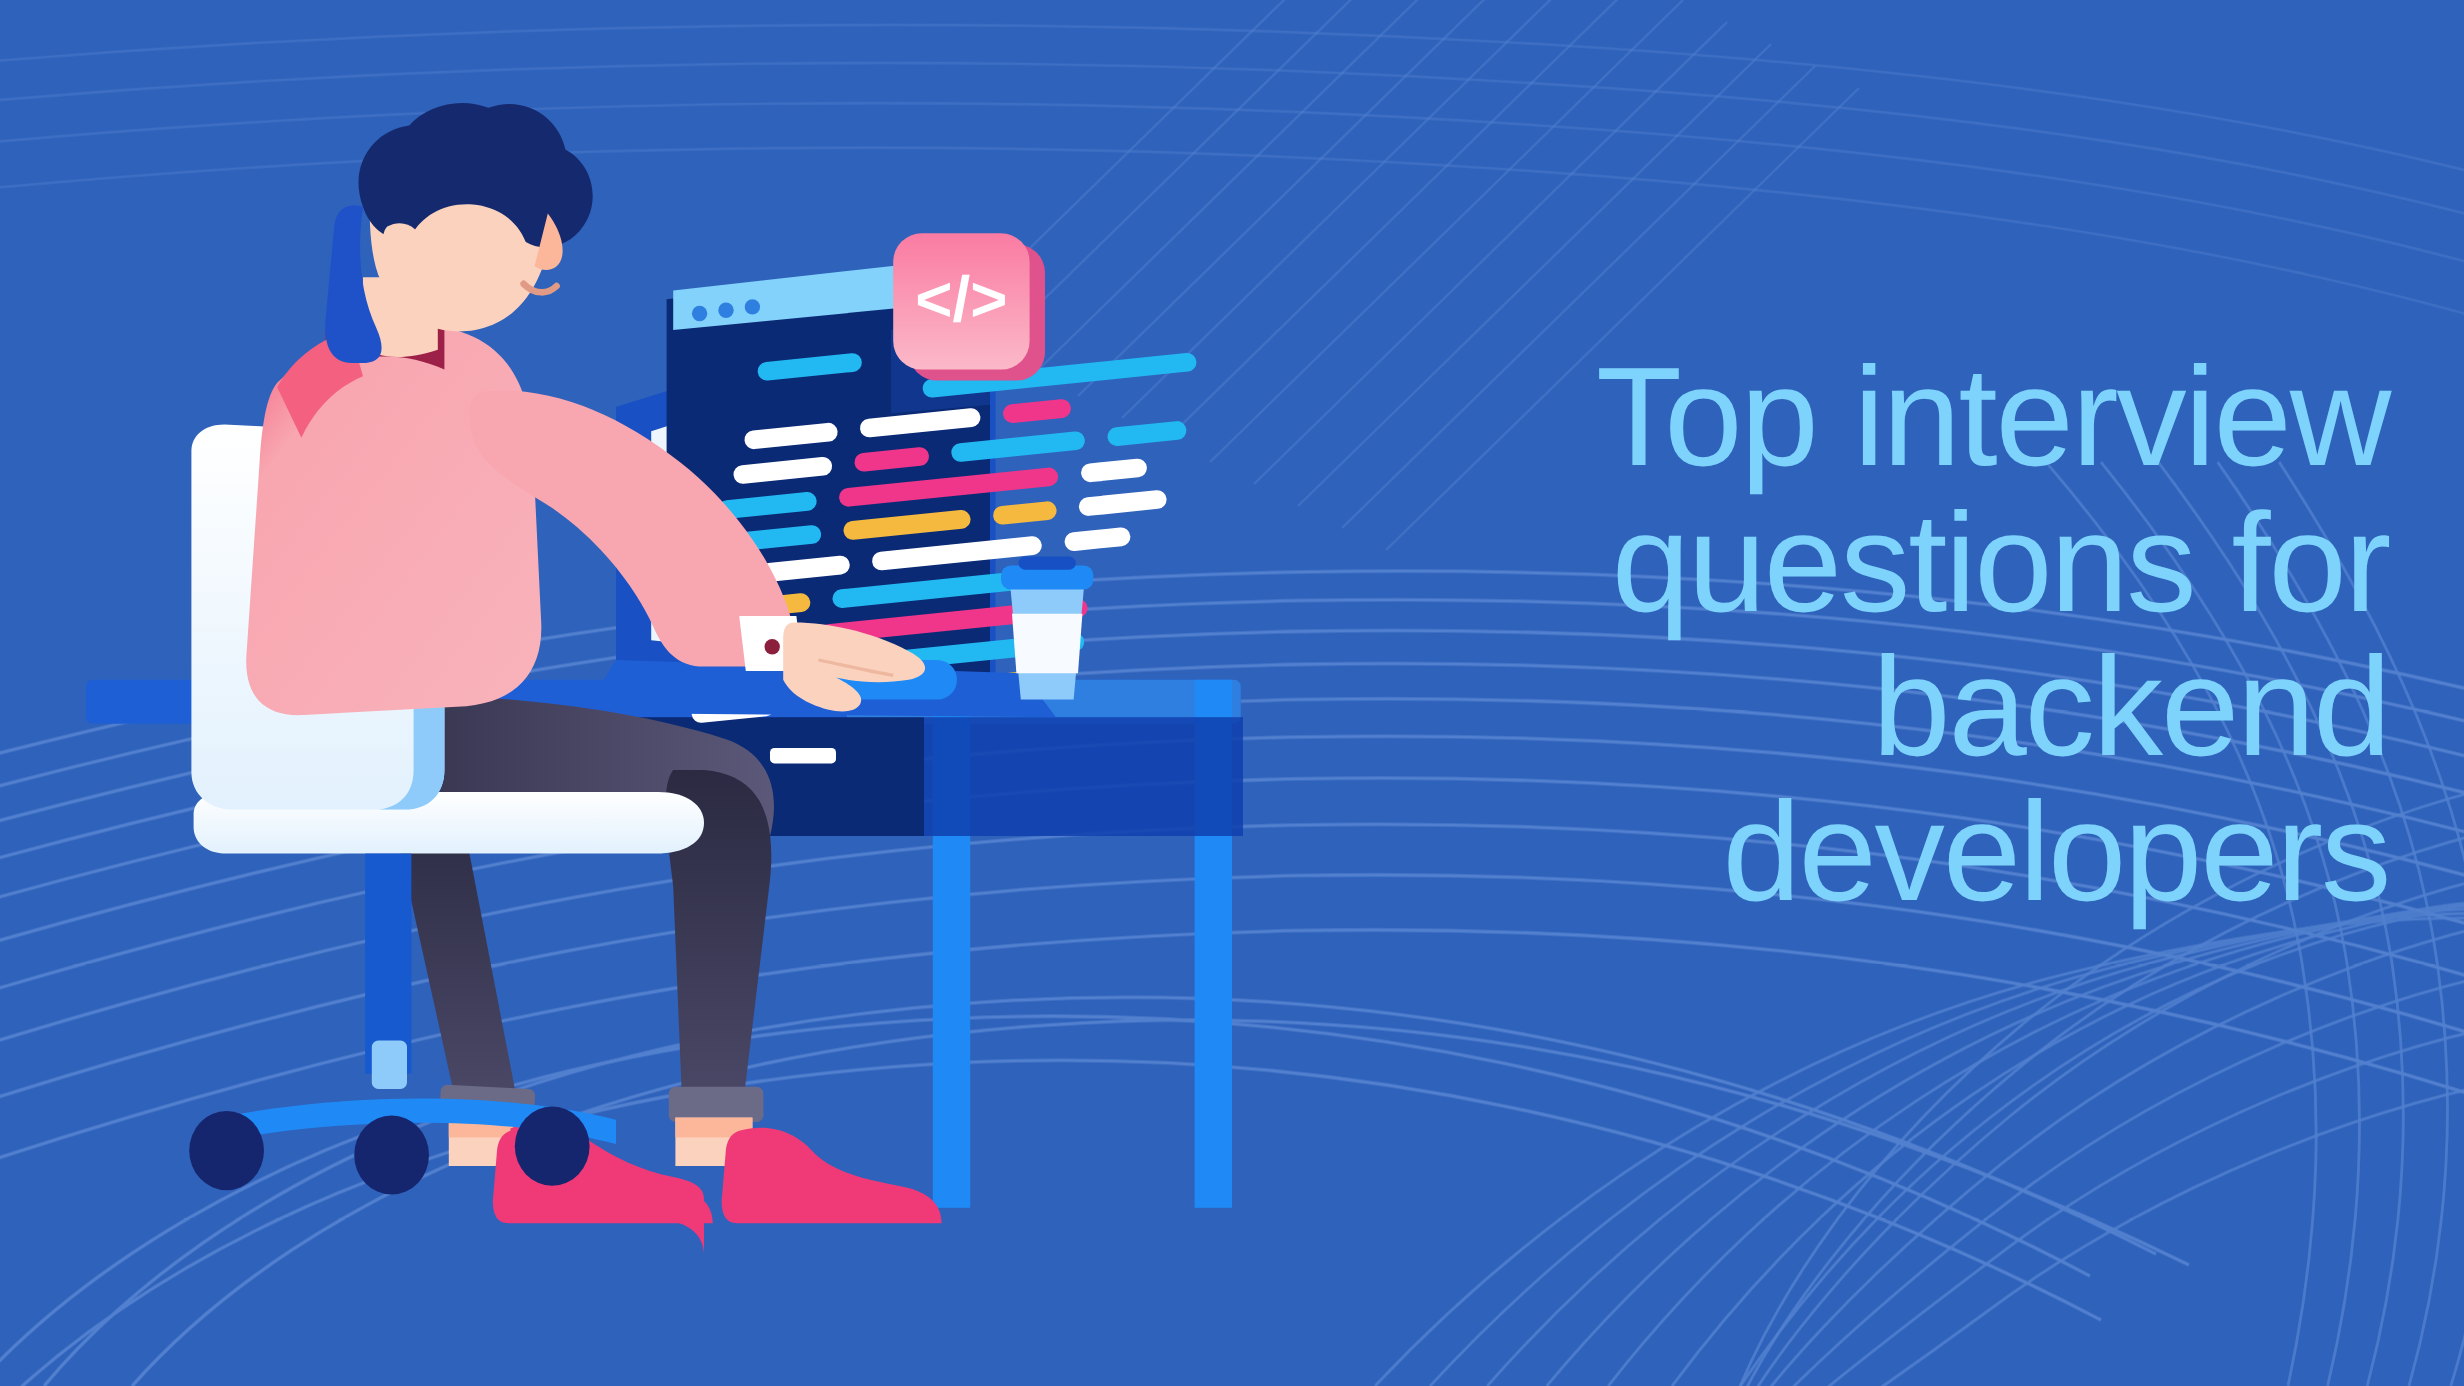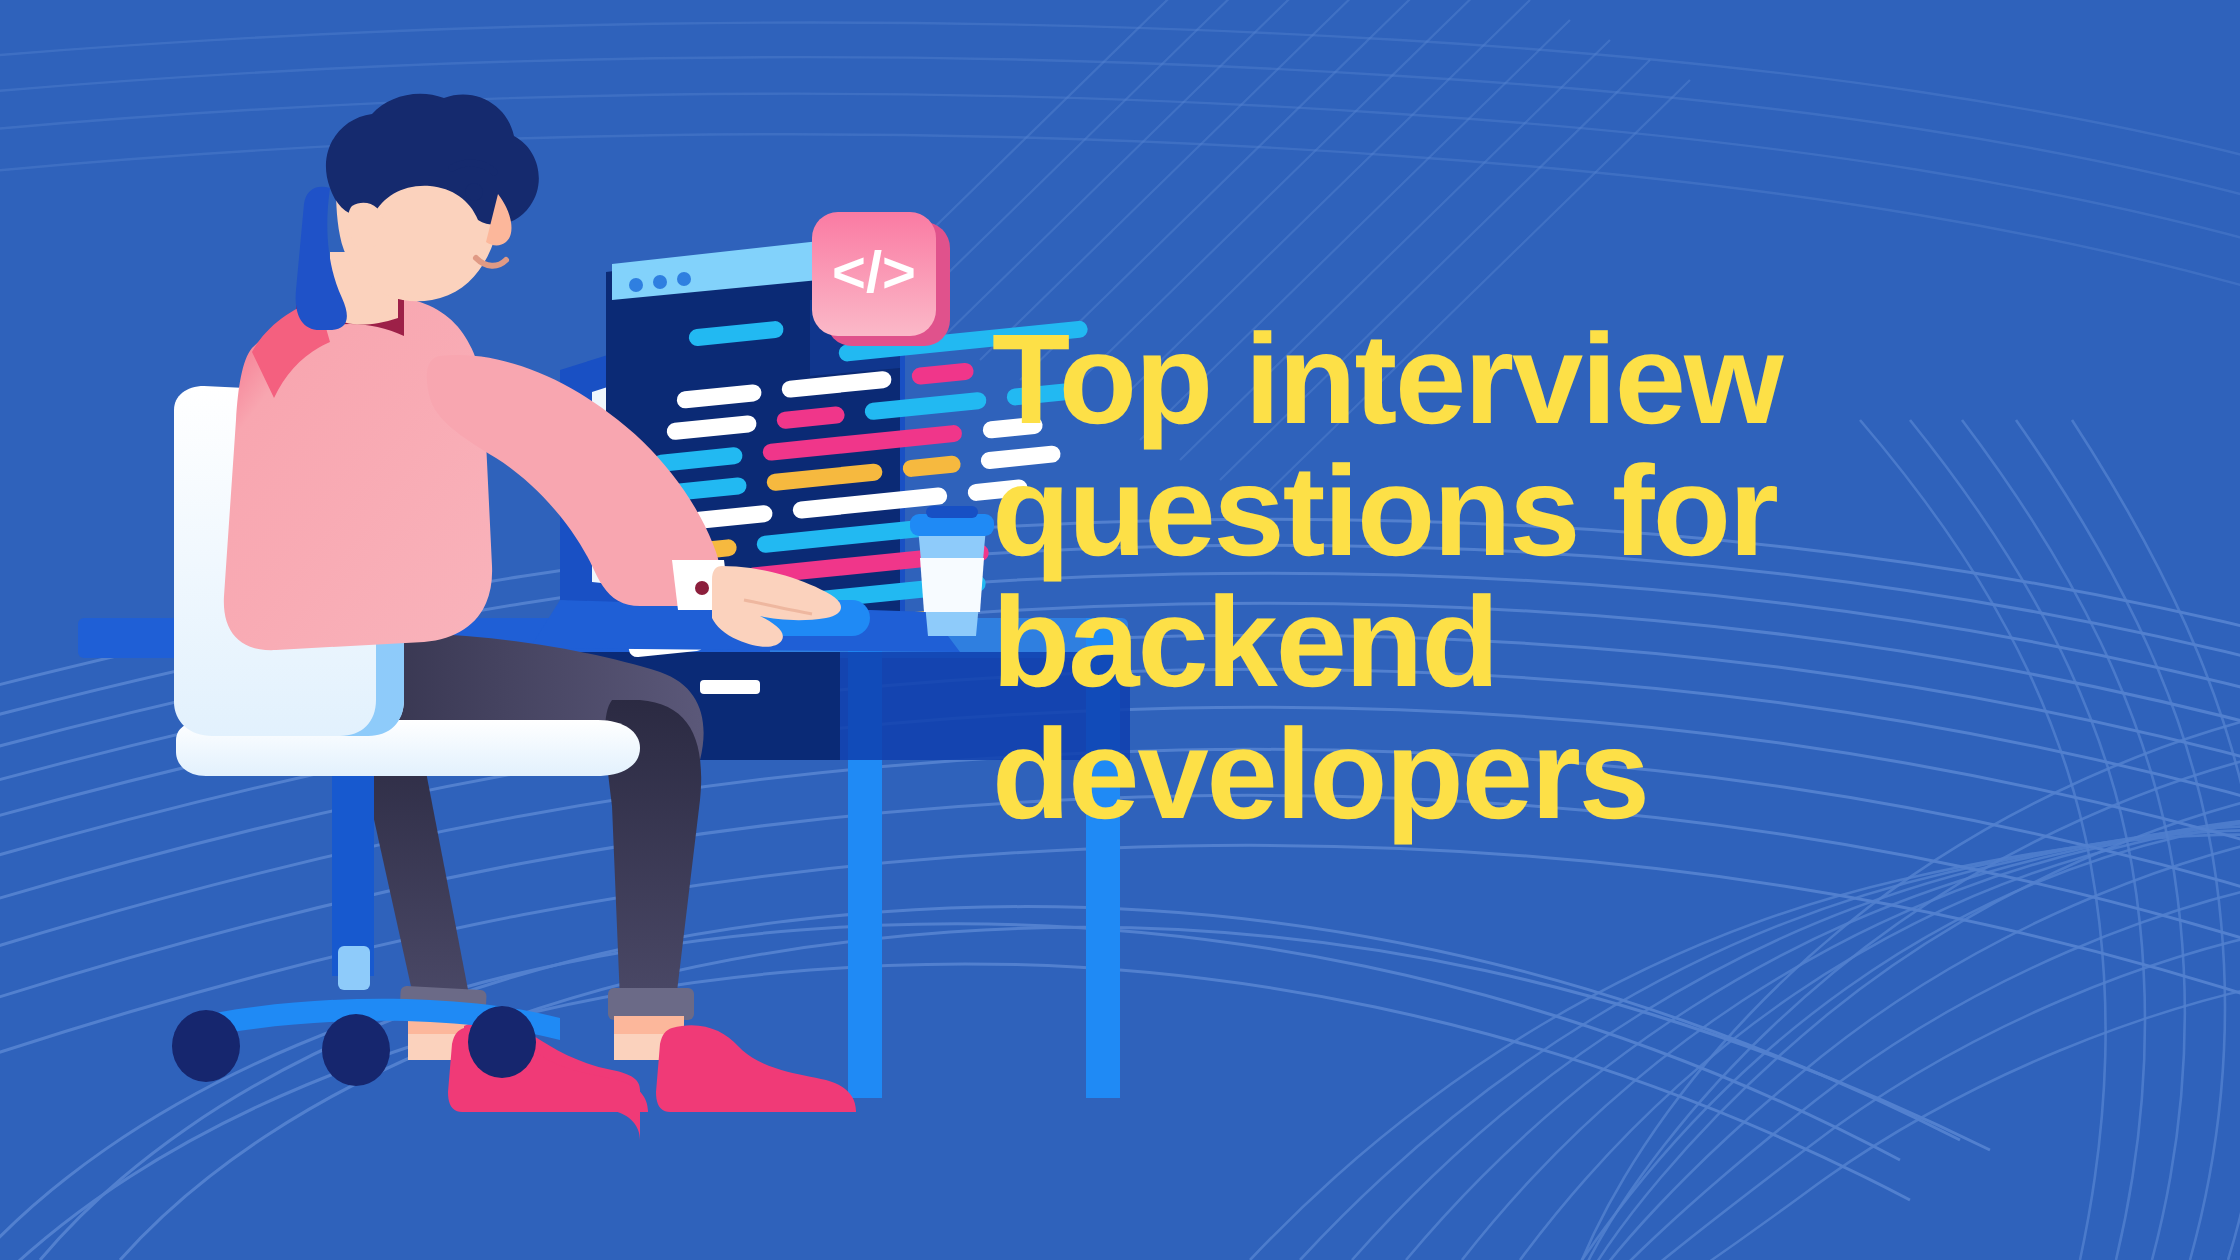--- a/index.html
+++ b/index.html
@@ -13,22 +13,23 @@
   }
   .layer{position:absolute;inset:0;}
   svg.layer{display:block;width:100%;height:100%;}
 
   
   .headline{
     position:absolute;
     right:68px;
     top:228px;
     width:1180px;
-    color:#fde047;
-    font-weight:700;
+    text-align:right;
+    color:#7dd3fc;
+    font-weight:400;
     font-size:128px;
     line-height:1.03;
     letter-spacing:-2px;
     white-space:pre-line;
     text-rendering:geometricPrecision;
   }
 </style>
 </head>
 <body>
 

